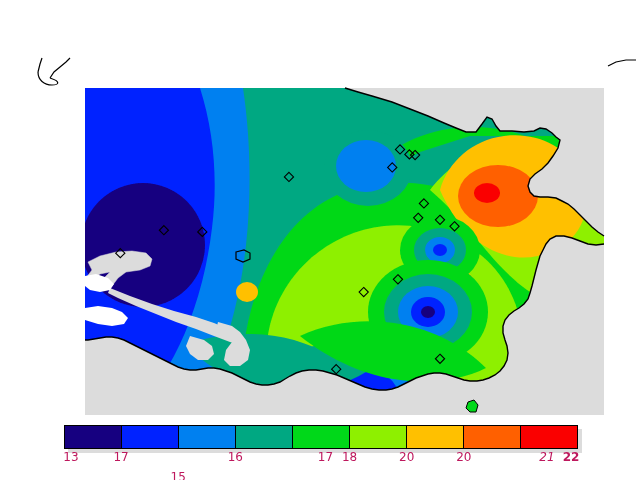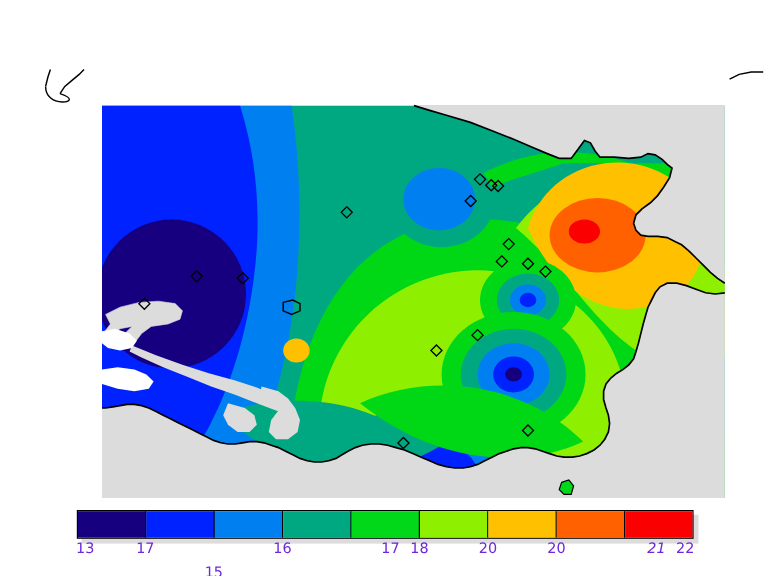--- a/index.html
+++ b/index.html
@@ -80,21 +80,21 @@
     top: 25px;
     width: 514px;
     height: 16px;
   }
   .cb-tick {
     position: absolute;
     top: 0;
     transform: translateX(-50%);
     font-family: "DejaVu Sans", sans-serif;
     font-size: 12px;
-    color: #6d28d9;
+    color: #be185d;
   }
   #cb-caption {
     position: absolute;
     left: 0;
     top: 41px;
     width: 514px;
     text-align: center;
     font-family: "DejaVu Sans", sans-serif;
     font-size: 11px;
     color: #000000;
@@ -384,17 +384,17 @@
     <div id="cb-ticks">
         <span class="cb-tick" style="left: 7px;">13</span>
         <span class="cb-tick" style="left: 57.1111px;">17</span>
         <span class="cb-tick" style="left: 114.222px; margin-top: 20px;">15</span>
         <span class="cb-tick" style="left: 171.333px;">16</span>
         <span class="cb-tick" style="left: 228.444px; margin-left: 33px;">17</span>
         <span class="cb-tick" style="left: 285.556px; text-align: center;">18</span>
         <span class="cb-tick" style="left: 342.667px;">20</span>
         <span class="cb-tick" style="left: 399.778px;">20</span>
         <span class="cb-tick" style="left: 483px; font-style: italic;">21</span>
-        <span class="cb-tick" style="left: 507px;">22</span>
+        <span class="cb-tick" style="left: 507px; font-weight: bold;">22</span>
       </div>
   </div>
 
 </div>
 
 </body></html>

